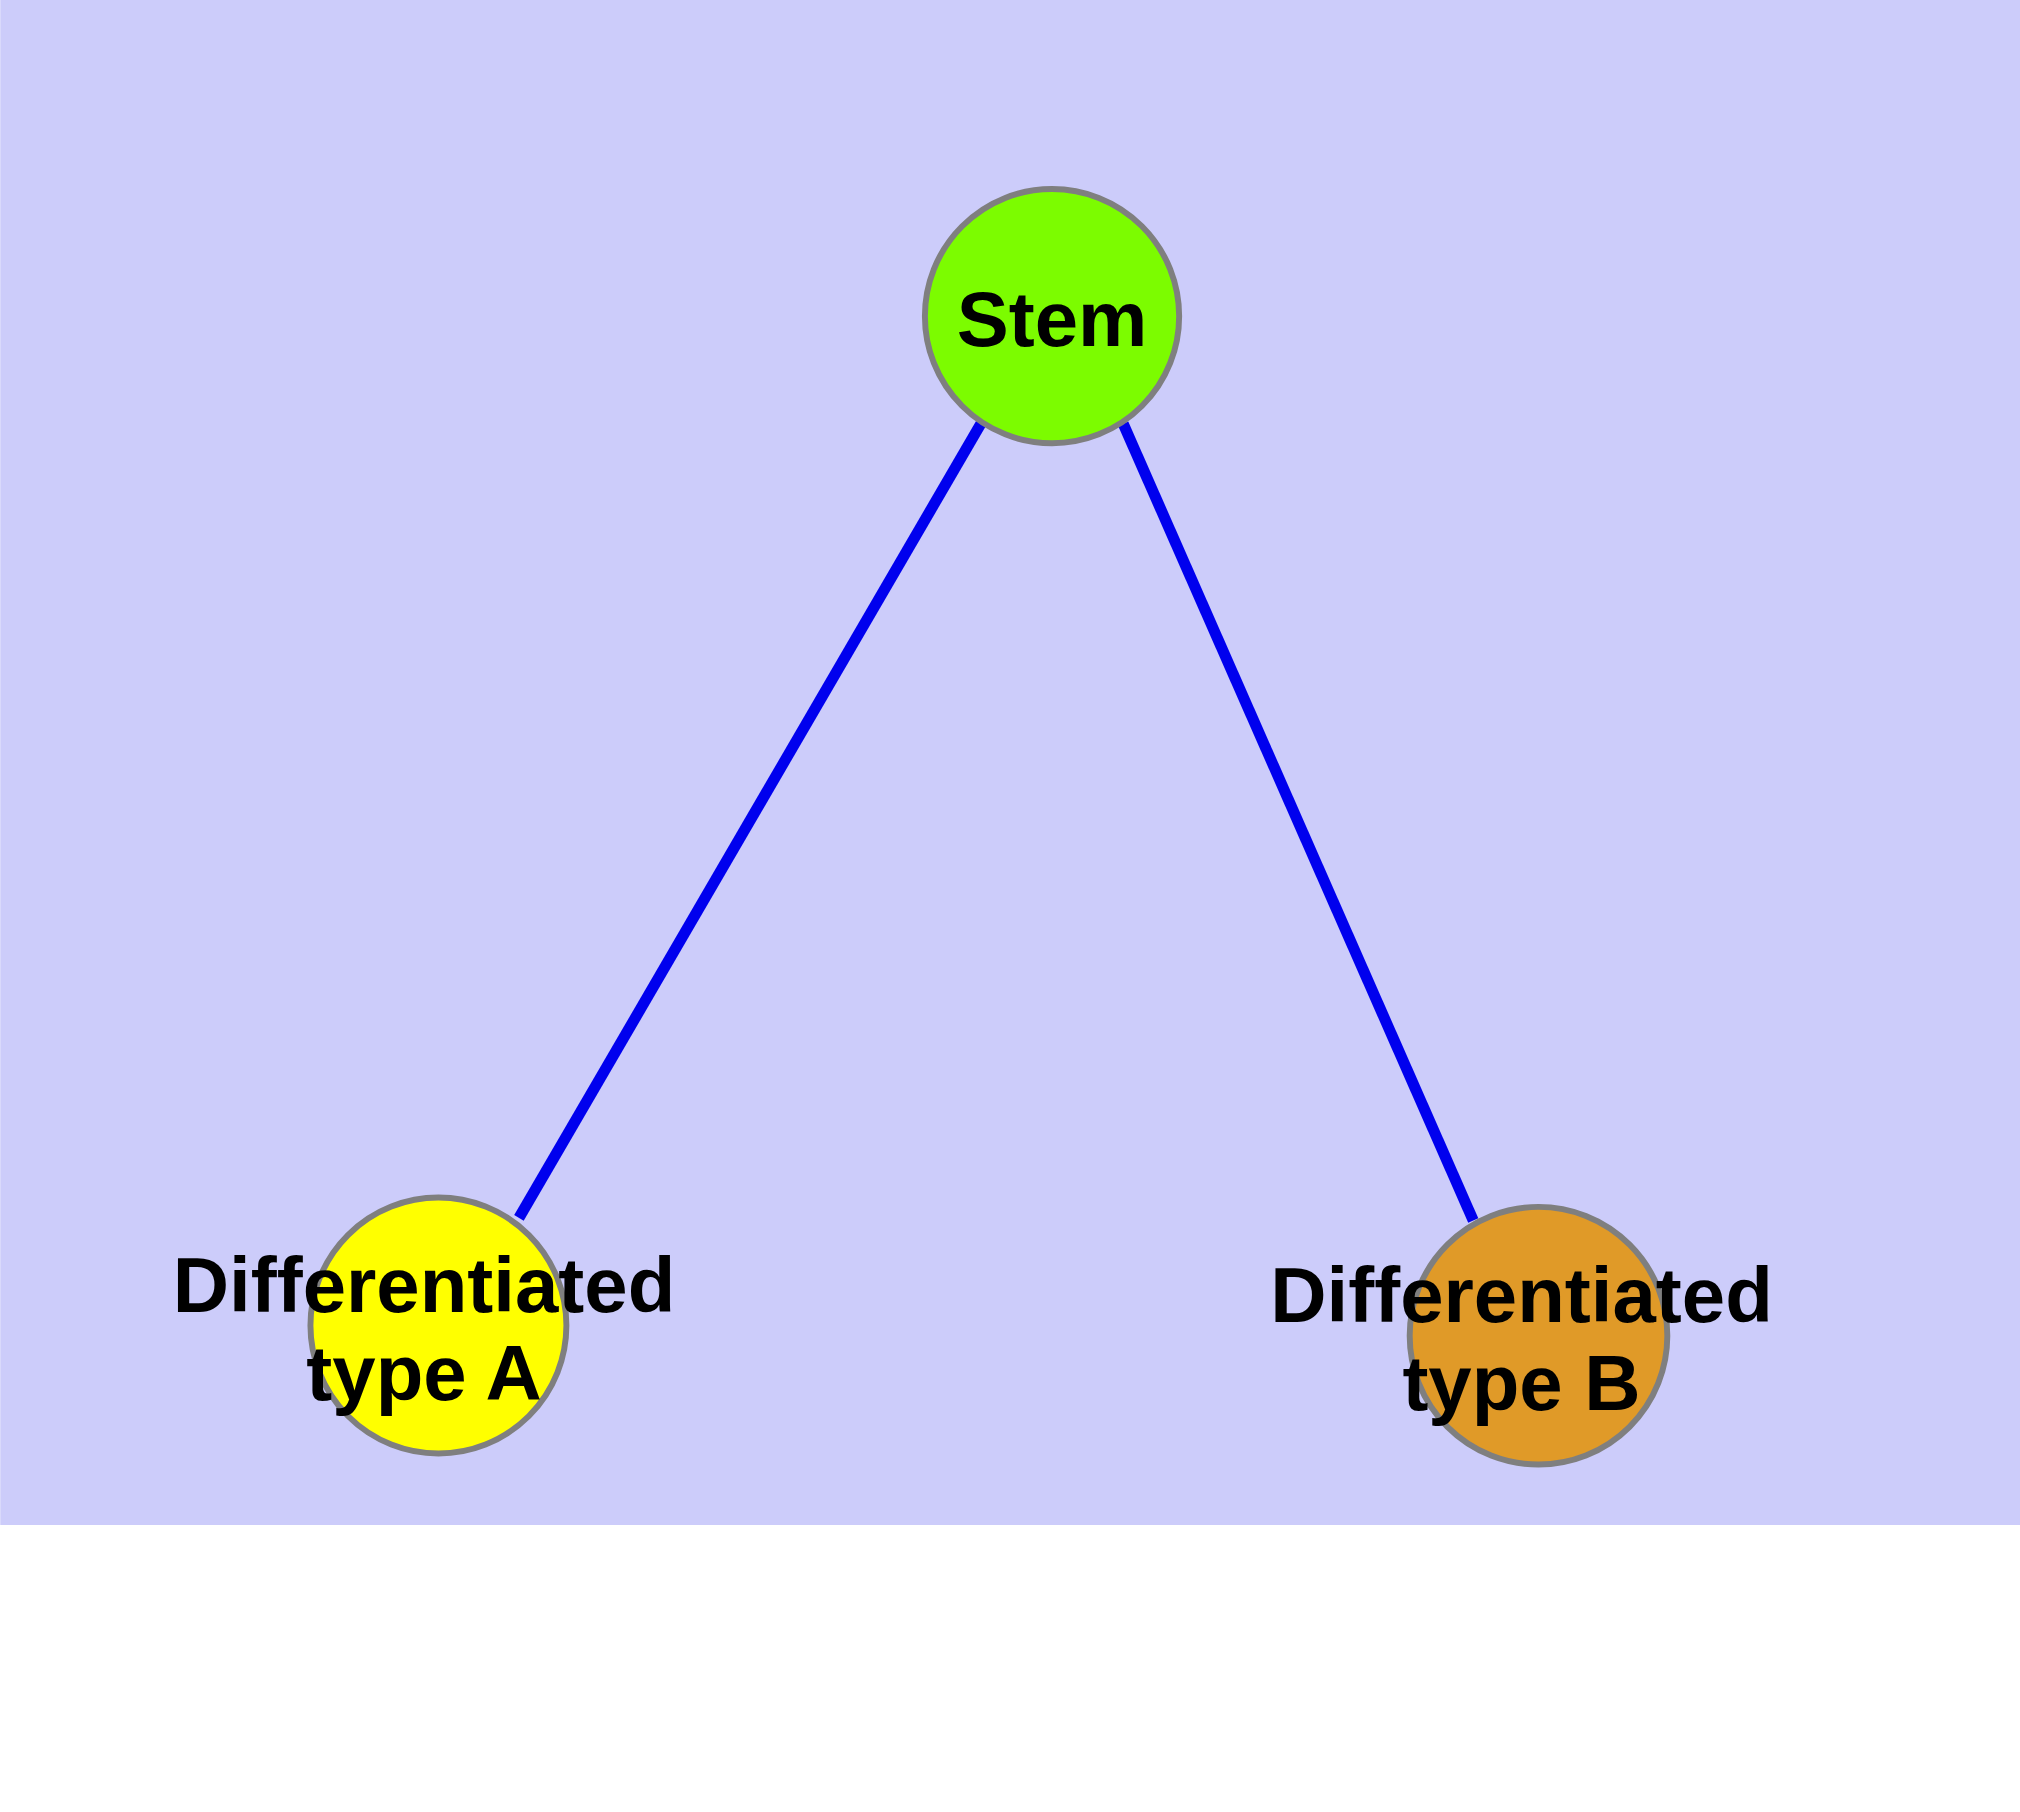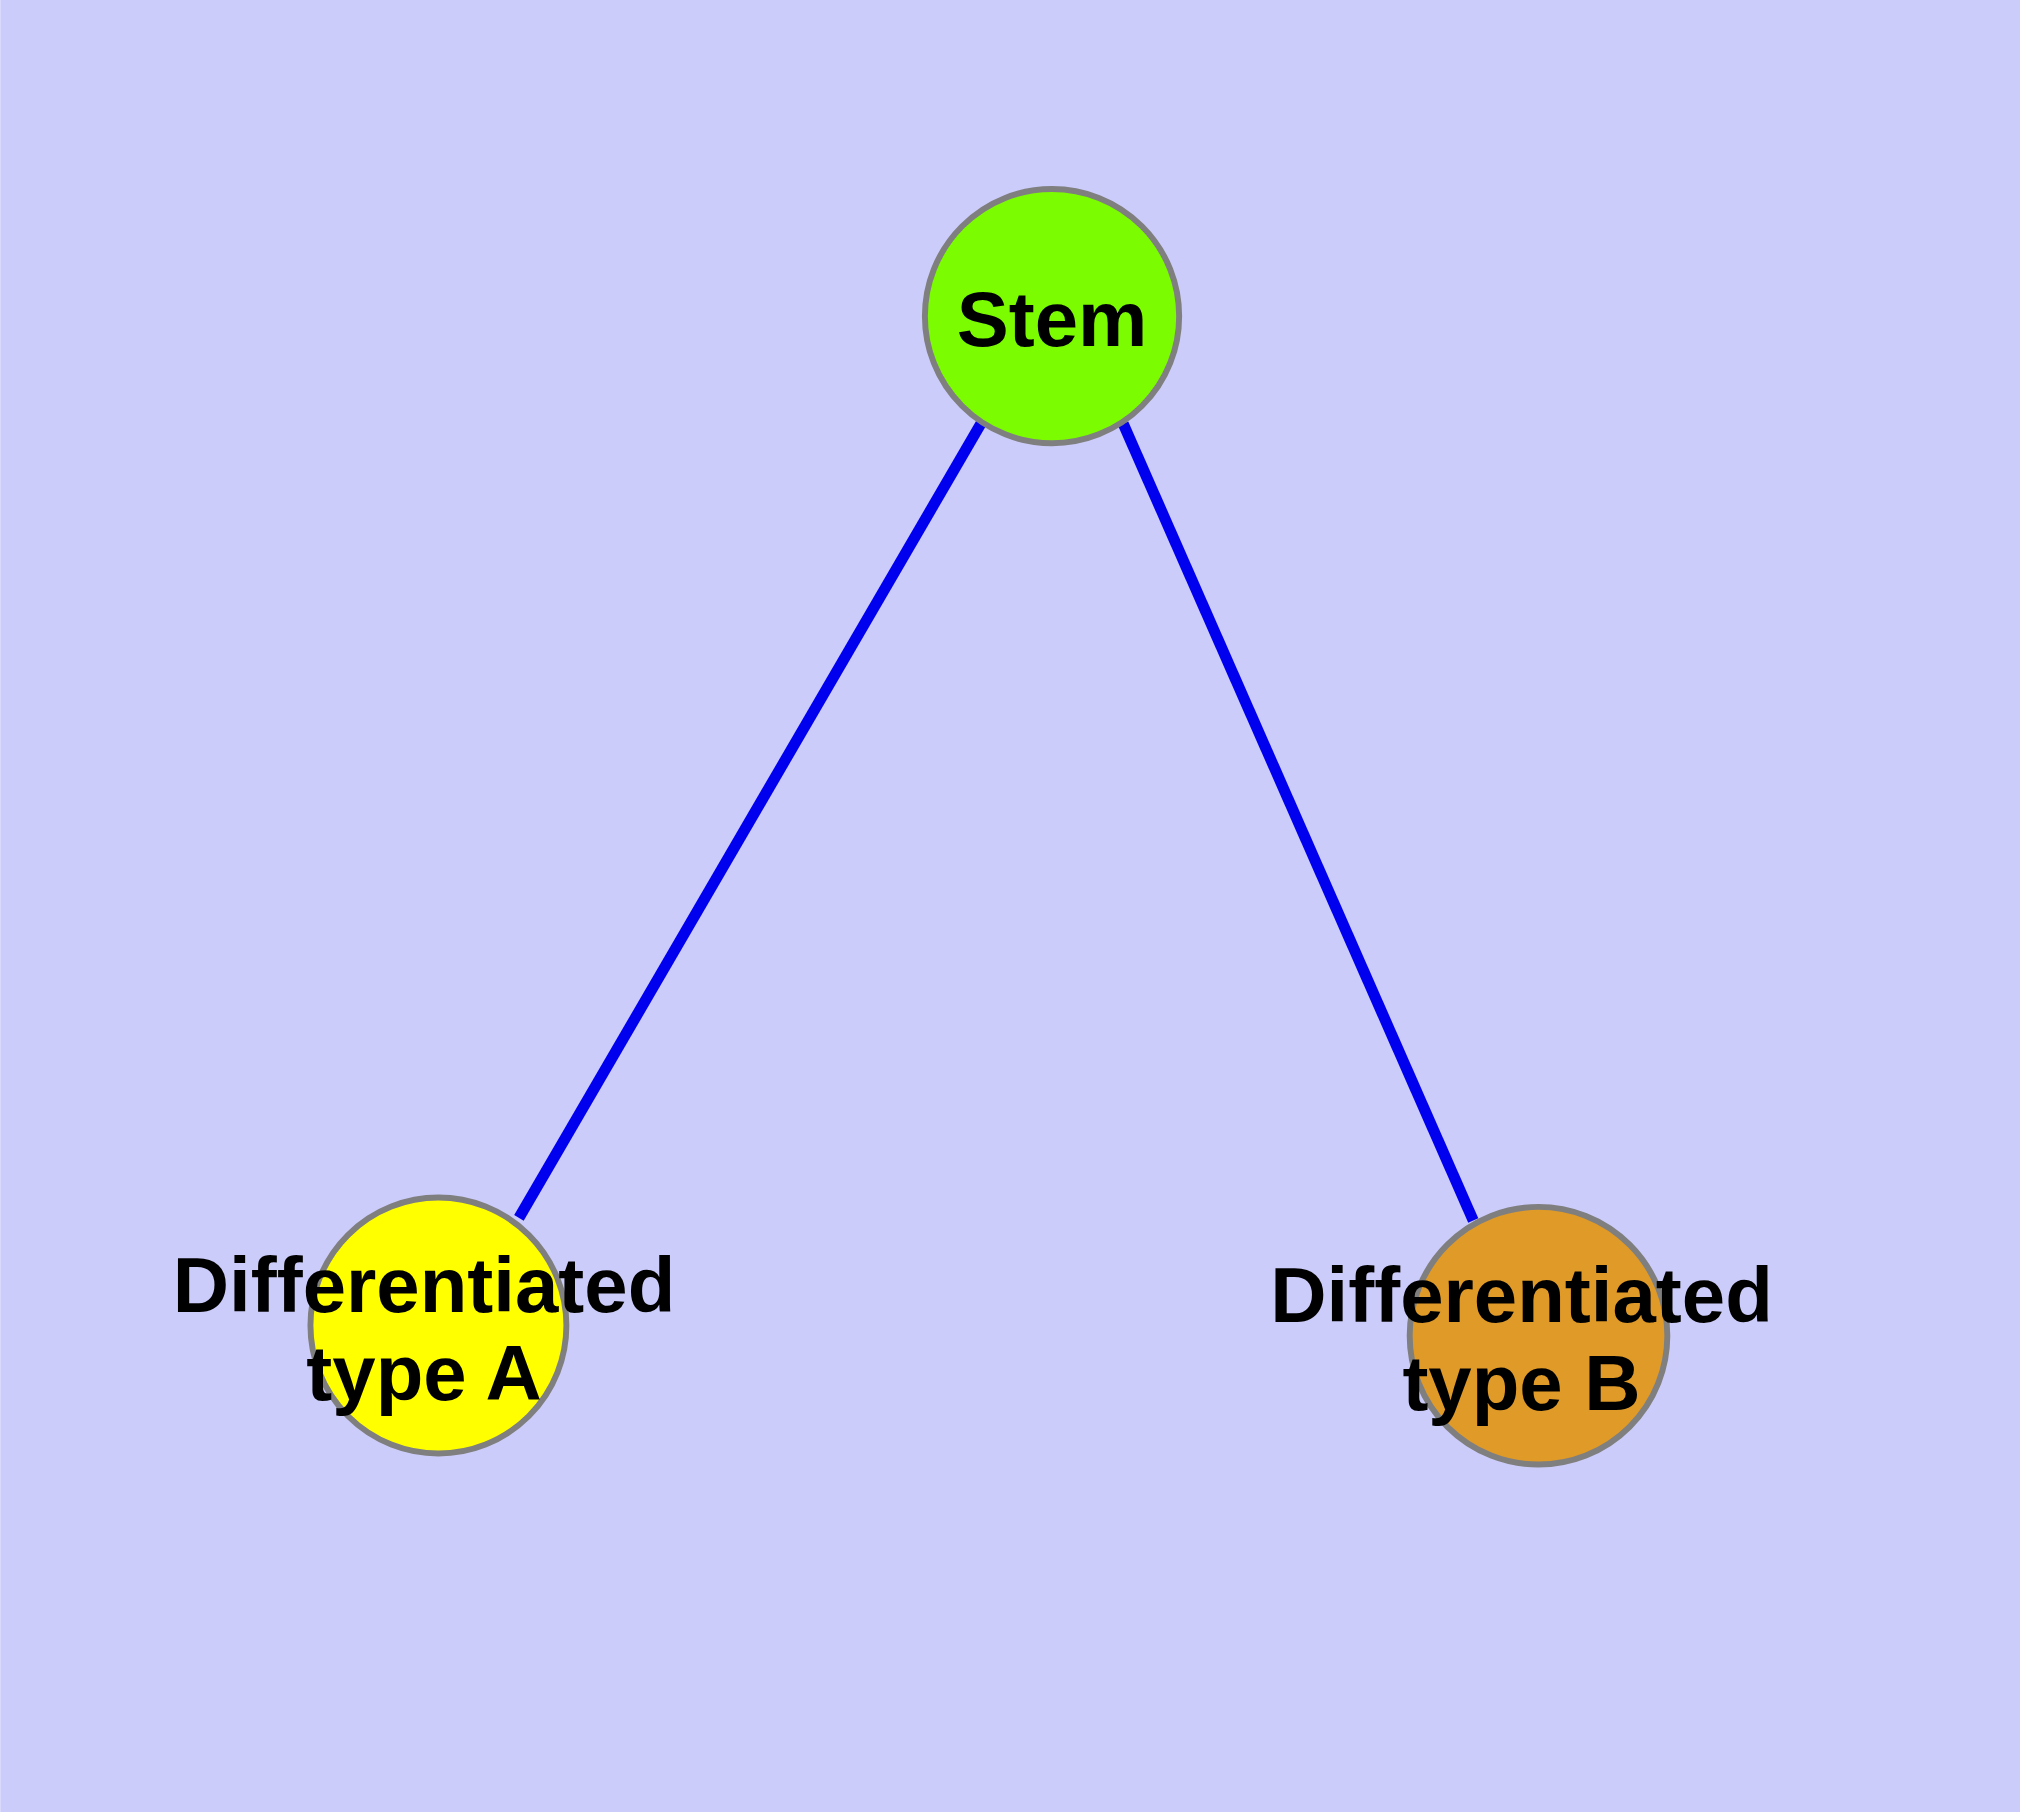--- a/index.html
+++ b/index.html
@@ -28,21 +28,21 @@
     font-weight: bold;
     fill: #000000;
     text-anchor: middle;
     dominant-baseline: alphabetic;
     white-space: pre;
   }
 </style>
 </head>
 <body>
 
-<div id="canvas" style="width: 2021px; height: 1812px;">
+<div id="canvas" style="width: 2021px; height: 1525px;">
   <svg id="graph-svg" viewBox="0 0 2384 2138" xmlns="http://www.w3.org/2000/svg" style="width: 2021px; height: 1812px;">
 
     <rect id="bg-rect" x="0" y="0" width="2384" height="2138" fill="#CCCCFA"></rect>
 
     <g id="edges-group">
       <line id="edge-0" x1="1157" y1="500" x2="612" y2="1437" stroke="#0000EE" stroke-width="13" stroke-linecap="butt"></line>
       <line id="edge-1" x1="1325" y1="500" x2="1738" y2="1440" stroke="#0000EE" stroke-width="13" stroke-linecap="butt"></line>
     </g>
 
     <g id="nodes-group">

